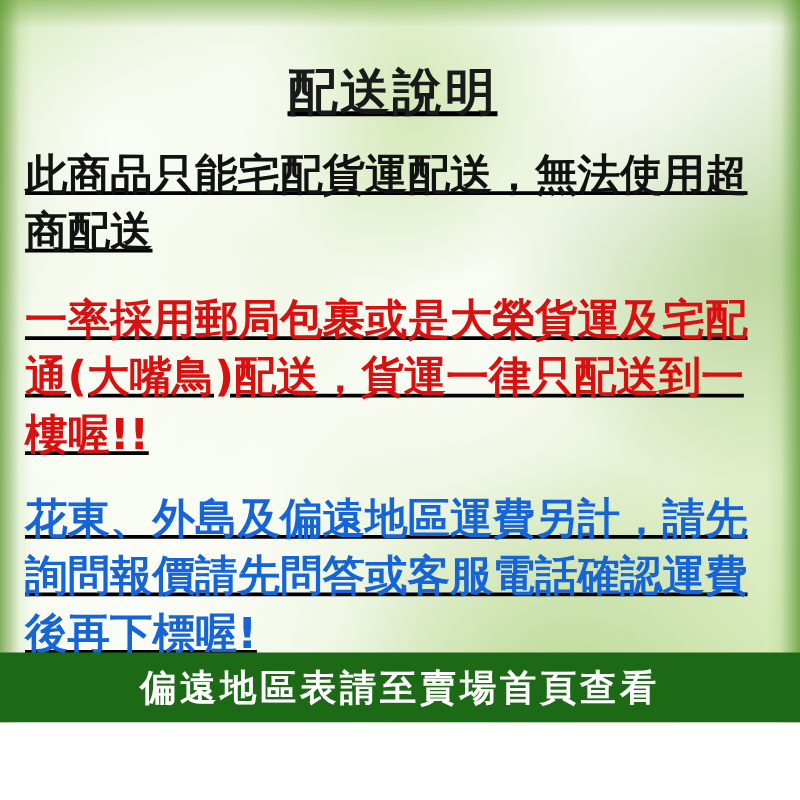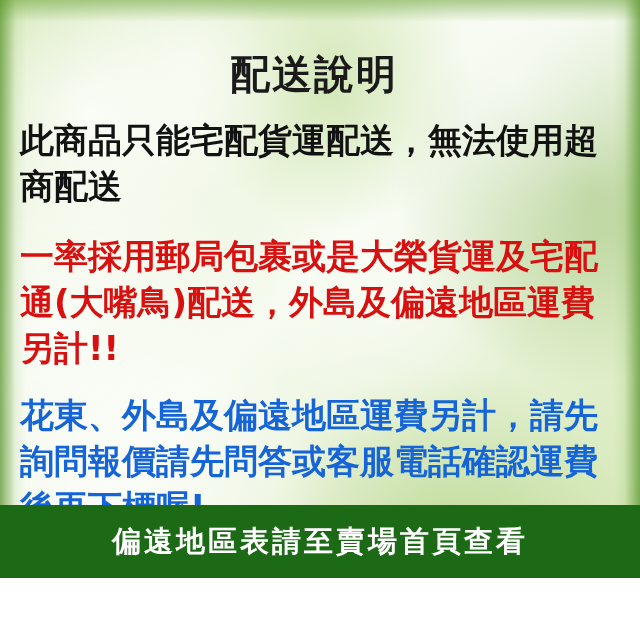--- a/index.html
+++ b/index.html
@@ -50,20 +50,21 @@
     left: 0; right: 0; top: 0;
     height: 22px;
     background: linear-gradient(to bottom, rgba(110,165,60,0.55), rgba(255,255,255,0));
     pointer-events: none;
   }
   .content {
     position: relative;
     z-index: 2;
     padding: 52px 32px 0 20px;
     box-sizing: border-box;
+    text-decoration: underline;
   }
   .title {
     text-align: center;
     font-size: 40px;
     font-weight: bold;
     color: #1a1a1a;
     letter-spacing: 2px;
     line-height: 1.1;
     margin-bottom: 22px;
   }
@@ -81,21 +82,21 @@
   .p-dark  { color: #1a1a1a; }
   .p1 { margin-bottom: 24px; }
   .p2 { margin-bottom: 22px; }
   .p3 { margin-bottom: 18px; }
   .p4 { margin-bottom: 18px; }
   .footer-bar {
     position: absolute;
     left: 0;
     right: 0;
     bottom: 62px;
-    height: 73px;
+    height: 56px;
     background: #1c6a16;
     display: flex;
     align-items: center;
     justify-content: center;
     z-index: 3;
   }
   .footer-bar-text {
     color: #ffffff;
     font-size: 29px;
     font-weight: bold;
@@ -115,21 +116,21 @@
 
 <div class="banner">
   <div class="edge-top"></div>
   <div class="edge-left"></div>
   <div class="edge-right"></div>
 
   <div class="content">
     <div class="title">配送說明</div>
 
     <p class="para p-black p1">此商品只能宅配貨運配送，無法使用超商配送</p>
-    <p class="para p-red p2">一率採用郵局包裹或是大榮貨運及宅配通(大嘴鳥)配送，外島及偏遠地區運費另計!!</p>
+    <p class="para p-red p2">一率採用郵局包裹或是大榮貨運及宅配通(大嘴鳥)配送，貨運一律只配送到一樓喔!!</p>
     <p class="para p-blue p3">花東、外島及偏遠地區運費另計，請先詢問報價請先問答或客服電話確認運費後再下標喔!</p>
   </div>
 
   <div class="footer-bar">
     <span class="footer-bar-text">偏遠地區表請至賣場首頁查看</span>
   </div>
 
   <div class="bottom-white"></div>
 </div>
 

